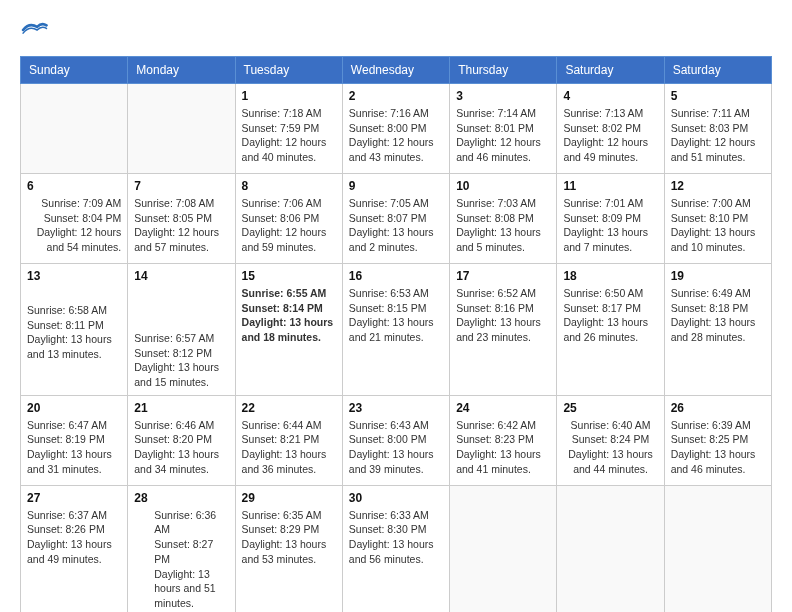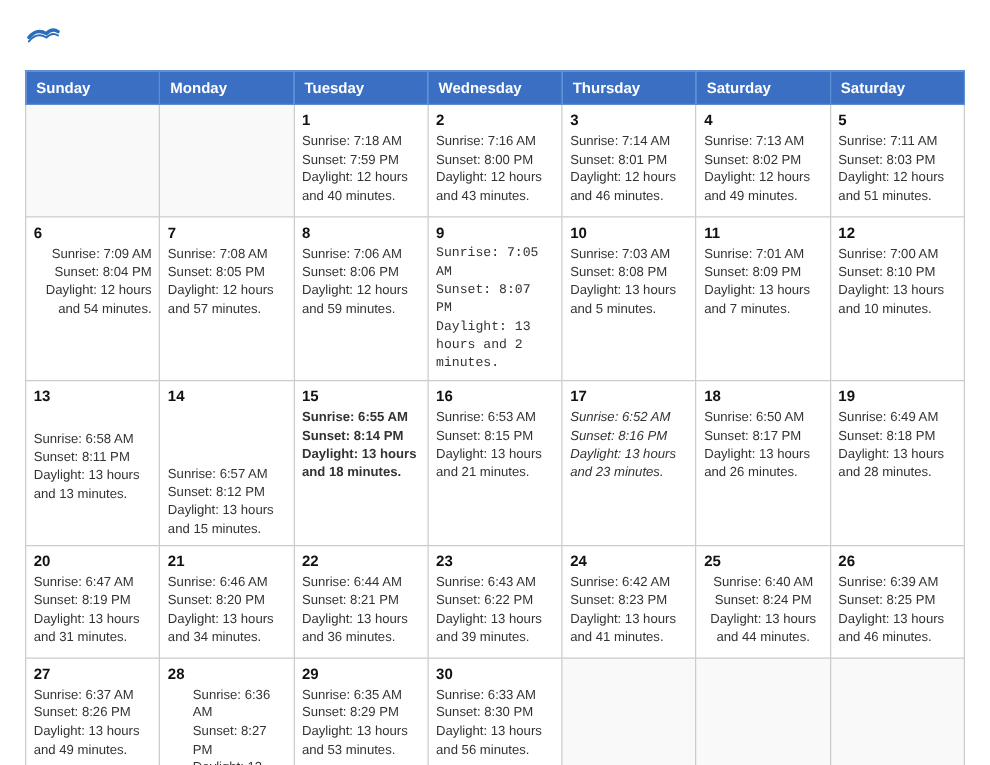--- a/index.html
+++ b/index.html
@@ -56,21 +56,21 @@
       width: 100%;
       border-collapse: collapse;
       font-size: 11px;
     }
     thead tr th {
       background-color: #3a6fc4;
       color: #fff;
       text-align: left;
       padding: 6px 8px;
       font-size: 12px;
-      font-weight: bold;
+      font-weight: normal;
       border: 1px solid #5a8fd4;
     }
     tbody tr td {
       border: 1px solid #ccc;
       vertical-align: top;
       padding: 5px 6px;
       width: 14.28%;
       min-height: 70px;
       height: 90px;
       background: #fff;
@@ -173,21 +173,21 @@
 Daylight: 12 hours and 57 minutes.</div>
         </td>
         <td>
           <div class="day-number">8</div>
           <div class="day-info" style="white-space: pre-line;">Sunrise: 7:06 AM
 Sunset: 8:06 PM
 Daylight: 12 hours and 59 minutes.</div>
         </td>
         <td>
           <div class="day-number">9</div>
-          <div class="day-info" style="white-space: pre-line; font-family: Liberation Mono, monospace;">Sunrise: 7:05 AM
+          <div class="day-info" style="white-space: pre-line;">Sunrise: 7:05 AM
 Sunset: 8:07 PM
 Daylight: 13 hours and 2 minutes.</div>
         </td>
         <td>
           <div class="day-number">10</div>
           <div class="day-info" style="white-space: pre-line;">Sunrise: 7:03 AM
 Sunset: 8:08 PM
 Daylight: 13 hours and 5 minutes.</div>
         </td>
         <td>
@@ -223,21 +223,21 @@
 Daylight: 13 hours and 18 minutes.</div>
         </td>
         <td>
           <div class="day-number">16</div>
           <div class="day-info" style="white-space: pre-line;">Sunrise: 6:53 AM
 Sunset: 8:15 PM
 Daylight: 13 hours and 21 minutes.</div>
         </td>
         <td>
           <div class="day-number">17</div>
-          <div class="day-info" style="white-space: pre-line; font-style: italic;">Sunrise: 6:52 AM
+          <div class="day-info" style="white-space: pre-line;">Sunrise: 6:52 AM
 Sunset: 8:16 PM
 Daylight: 13 hours and 23 minutes.</div>
         </td>
         <td>
           <div class="day-number">18</div>
           <div class="day-info" style="white-space: pre-line;">Sunrise: 6:50 AM
 Sunset: 8:17 PM
 Daylight: 13 hours and 26 minutes.</div>
         </td>
         <td>
@@ -262,21 +262,21 @@
         </td>
         <td>
           <div class="day-number">22</div>
           <div class="day-info" style="white-space: pre-line;">Sunrise: 6:44 AM
 Sunset: 8:21 PM
 Daylight: 13 hours and 36 minutes.</div>
         </td>
         <td>
           <div class="day-number">23</div>
           <div class="day-info" style="white-space: pre-line;">Sunrise: 6:43 AM
-Sunset: 6:22 PM
+Sunset: 8:00 PM
 Daylight: 13 hours and 39 minutes.</div>
         </td>
         <td>
           <div class="day-number">24</div>
           <div class="day-info" style="white-space: pre-line;">Sunrise: 6:42 AM
 Sunset: 8:23 PM
 Daylight: 13 hours and 41 minutes.</div>
         </td>
         <td>
           <div class="day-number">25</div>

